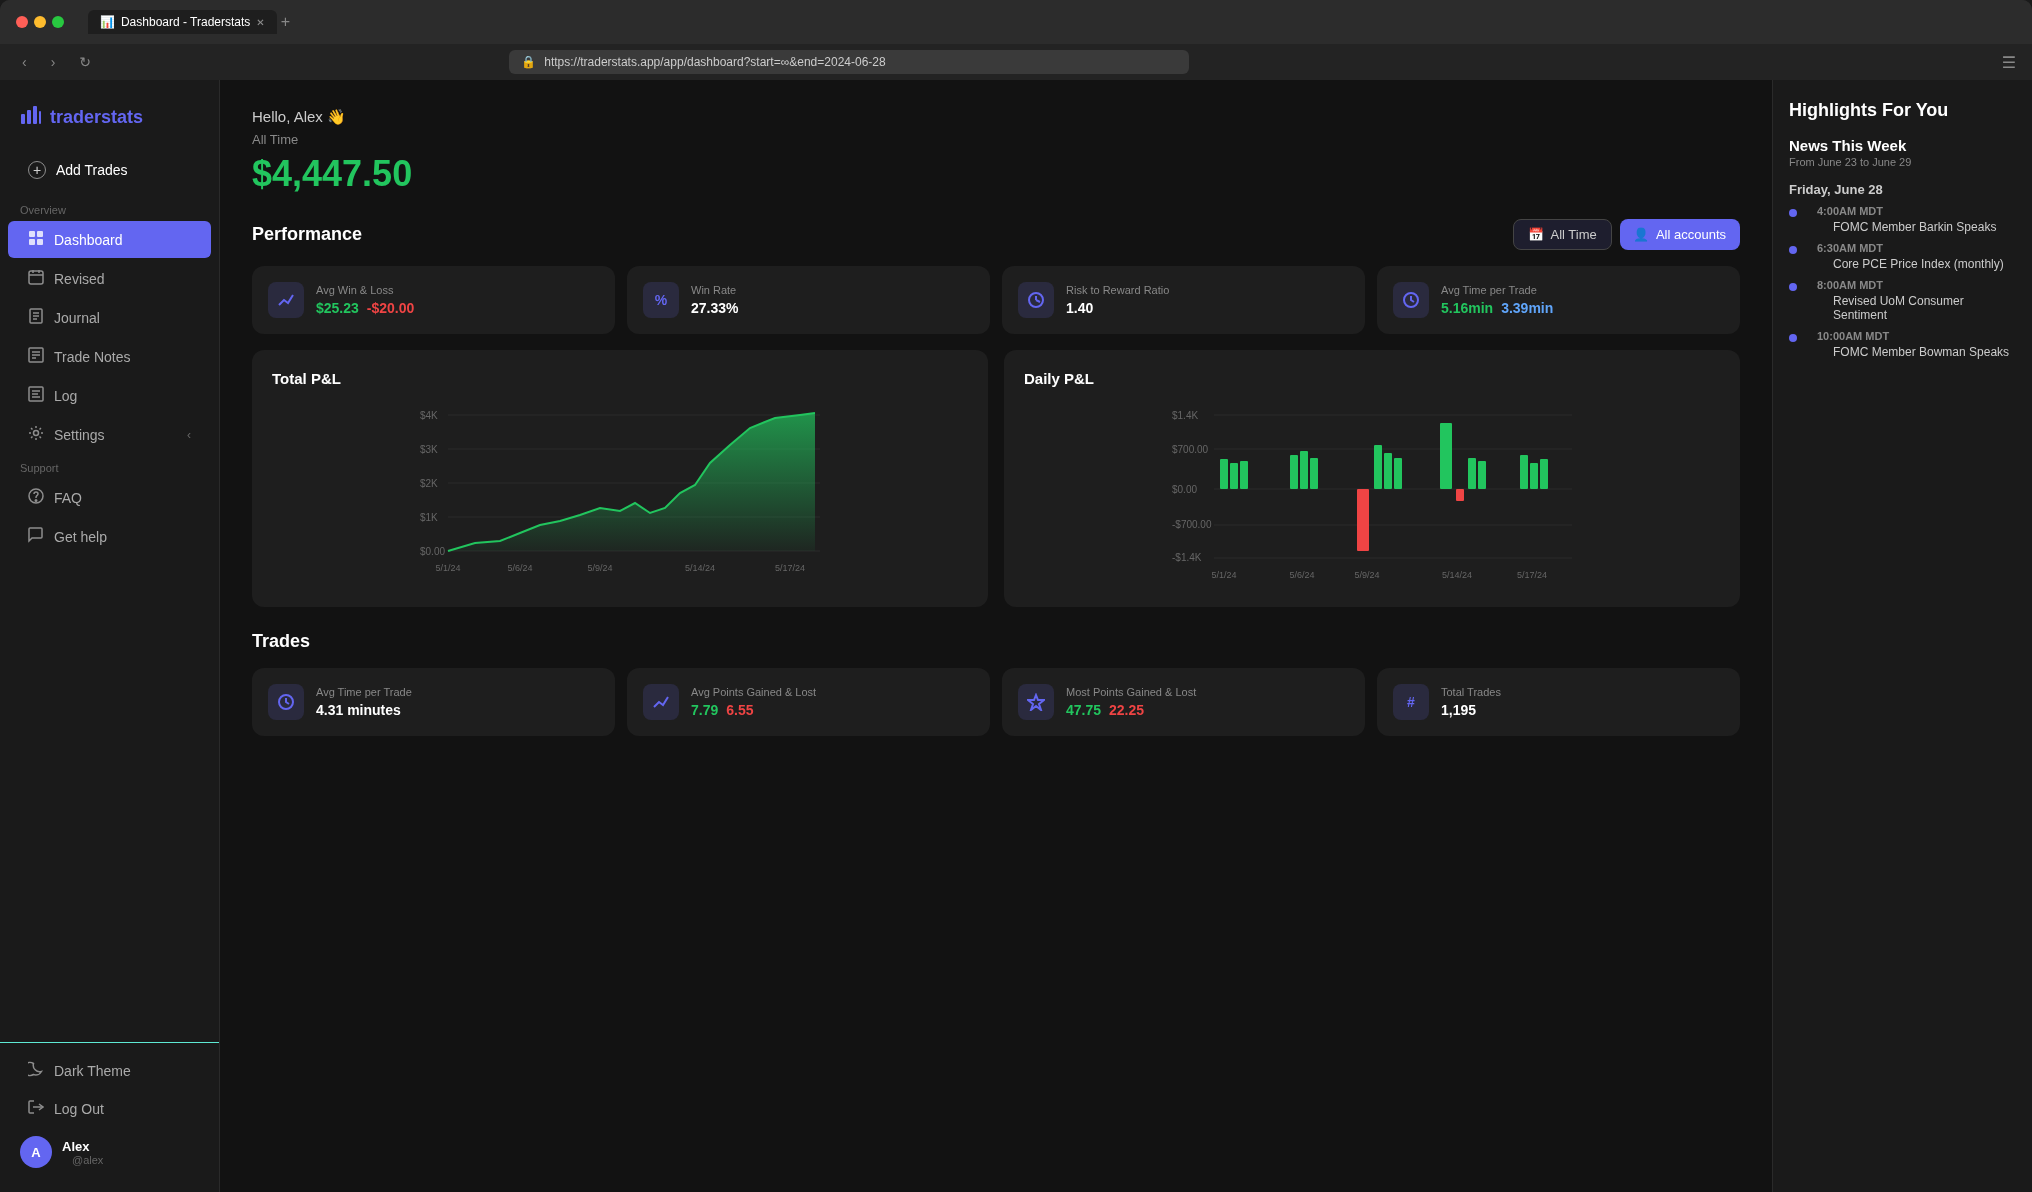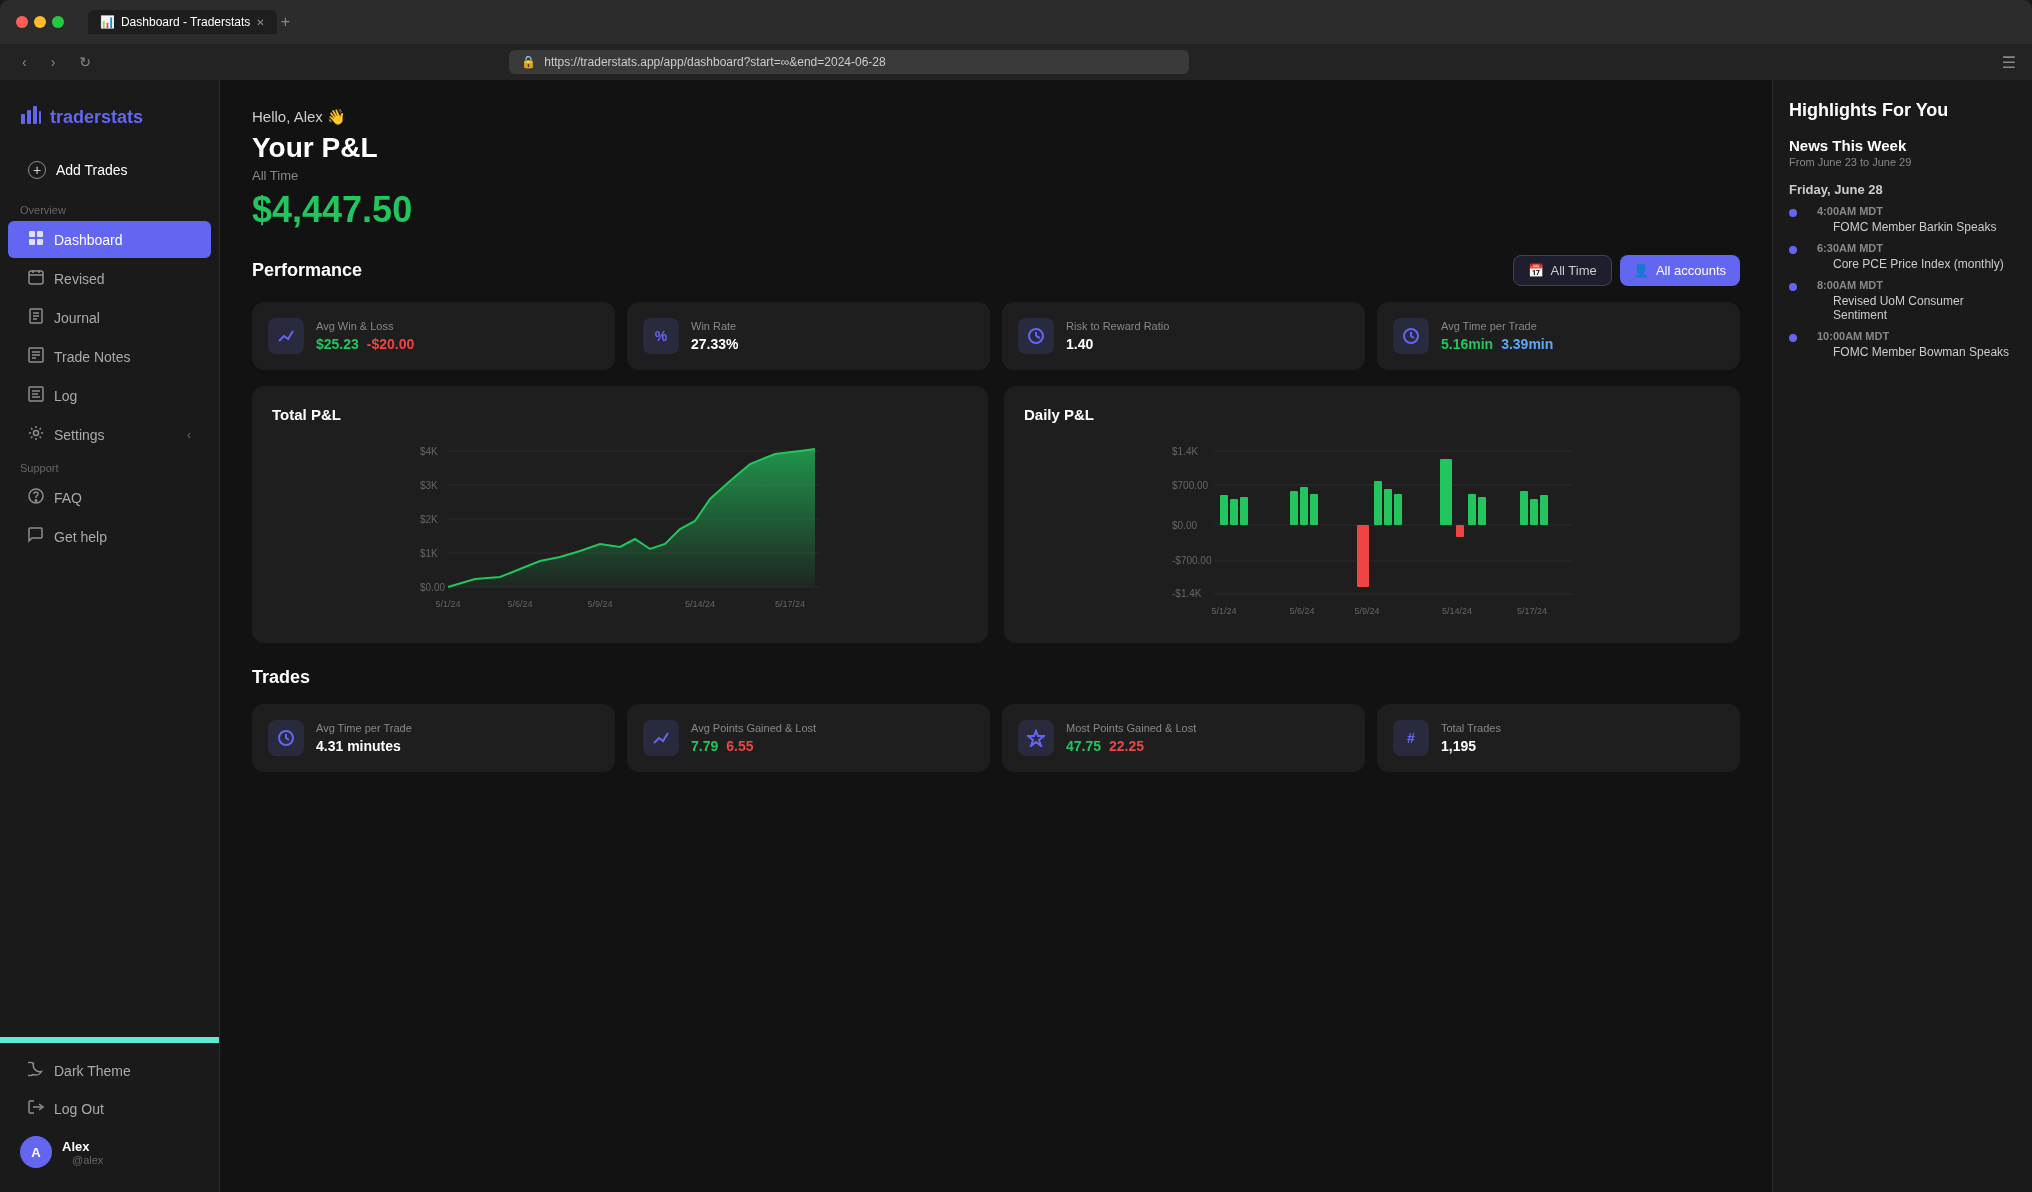--- a/index.html
+++ b/index.html
@@ -28,21 +28,21 @@
 
     
     .sidebar { width: 220px; background: #1a1a1a; display: flex; flex-direction: column; padding: 16px 0; border-right: 1px solid #2a2a2a; flex-shrink: 0; }
     .logo { display: flex; align-items: center; gap: 8px; padding: 8px 20px 20px; }
     .logo-icon { color: #6366f1; font-size: 20px; }
     .logo-text { color: #6366f1; font-weight: 700; font-size: 18px; }
     .sidebar-section-label { font-size: 11px; color: #666; padding: 8px 20px 4px; text-transform: none; }
     .sidebar-item { display: flex; align-items: center; gap: 10px; padding: 9px 20px; cursor: pointer; font-size: 14px; color: #aaa; border-radius: 6px; margin: 1px 8px; }
     .sidebar-item.active { background: #6366f1; color: #fff; }
     .sidebar-item-icon { font-size: 15px; opacity: 0.8; }
-    .sidebar-bottom { margin-top: auto; padding: 8px 0; border-top: 6px solid #5eead4; }
+    .sidebar-bottom { margin-top: auto; padding: 8px 0; border-top: 1px solid #5eead4; }
     .user-info { display: flex; align-items: center; gap: 10px; padding: 8px 20px; }
     .avatar { width: 32px; height: 32px; border-radius: 50%; background: #6366f1; display: flex; align-items: center; justify-content: center; font-size: 13px; font-weight: 600; overflow: hidden; }
     .user-details { display: flex; flex-direction: column; }
     .user-name { font-size: 13px; color: #fff; font-weight: 600; }
     .user-handle { font-size: 11px; color: #666; margin-left: 10px; }
 
     
     .main-content { flex: 1; overflow-y: auto; padding: 28px 32px; background: #121212; }
     .greeting { font-size: 15px; color: #ccc; margin-bottom: 6px; }
     .pnl-title { font-size: 28px; font-weight: 700; color: #fff; margin-bottom: 4px; }
@@ -267,21 +267,20 @@
         <div class="user-details">
           <span class="user-name">Alex</span>
           <span class="user-handle">@alex</span>
         </div>
       </div>
     </div>
   </div>
 
   <div class="main-content">
     <p class="greeting">Hello, Alex 👋</p>
-    <h1 class="pnl-title">Your P&amp;L</h1>
     <p class="pnl-period">All Time</p>
     <p class="pnl-amount">$4,447.50</p>
 
     <div class="section-header">
       <h2 class="section-title">Performance</h2>
       <div class="header-buttons">
         <button class="btn-outline">
           <span>📅</span>
           <span>All Time</span>
         </button>

